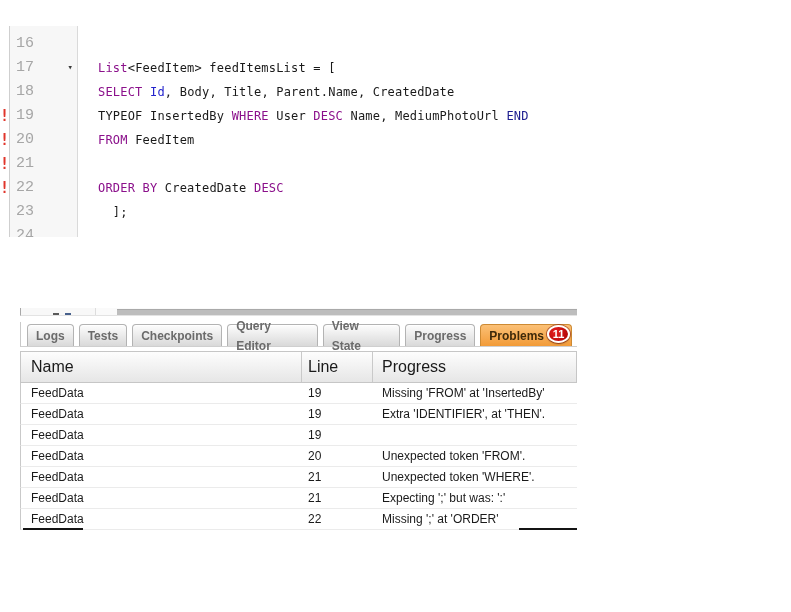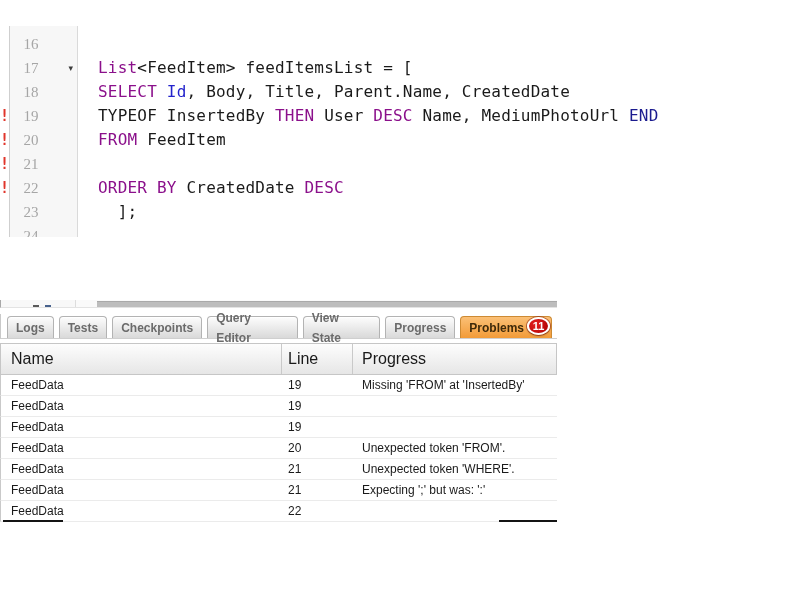--- a/index.html
+++ b/index.html
@@ -18,39 +18,39 @@
     background:#f7f7f7;border-left:1px solid #cfcfcf;border-right:1px solid #dadada;
     box-sizing:border-box;
   }
   .line{position:relative;display:flex;height:24px;line-height:24px;}
   .errcol{
     width:9px;flex:0 0 9px;text-align:center;
     font-family:"DejaVu Sans Mono",monospace;font-size:15px;font-weight:bold;
     color:var(--error_red,#e0352b);
   }
   .gnum{
-    width:69px;flex:0 0 69px;box-sizing:border-box;padding-right:25px;
-    text-align:center;position:relative;
-    font-family:Liberation Serif, serif;font-size:15px;color:#a6a6a6;
+    width:69px;flex:0 0 69px;box-sizing:border-box;padding-right:44px;
+    text-align:right;position:relative;
+    font-family:Liberation Mono, monospace;font-size:15px;color:#a6a6a6;
   }
   .fold{
     position:absolute;right:5px;top:0;font-size:9px;color:#3c3c3c;line-height:24px;
   }
   .codeln{
     margin-left:20px;white-space:pre;
-    font-family:"DejaVu Sans Mono",monospace;font-size:16px;letter-spacing:.2px;
+    font-family:"DejaVu Sans Mono",monospace;font-size:12px;letter-spacing:.2px;
     color:#1a1a1a;
   }
   .tk-k{color:var(--keyword_purple,#8b108b);}
   .tk-b{color:var(--identifier_blue,#2323cc);}
   .tk-n{color:var(--literal_navy,#1b1b8f);}
   .tk-p{color:#1a1a1a;}
 
   
-  .panel{position:absolute;left:0;top:300px;width:557px;}
+  .panel{position:absolute;left:0;top:308px;width:557px;padding-left:20px;}
 
   .hstrip{
     height:8px;position:relative;background:#fafafa;
     border-left:1px solid #a8a8a8;border-bottom:1px solid #e3e3e3;box-sizing:border-box;
   }
   .hstrip .gutterpart{
     position:absolute;left:0;top:0;width:75px;height:100%;
     background:#f8f8f8;border-right:1px solid #ddd;box-sizing:border-box;
   }
   .hstrip .gutterpart::before{
@@ -128,21 +128,21 @@
         <span class="codeln"><span class="tk-k">List</span><span class="tk-p">&lt;FeedItem&gt; feedItemsList = [</span></span>
       </div>
       <div class="line">
         <span class="errcol"></span>
         <span class="gnum">18</span>
         <span class="codeln"><span class="tk-k">SELECT</span><span class="tk-p"> </span><span class="tk-b">Id</span><span class="tk-p">, Body, Title, Parent.Name, CreatedDate</span></span>
       </div>
       <div class="line">
         <span class="errcol">!</span>
         <span class="gnum">19</span>
-        <span class="codeln"><span class="tk-p">TYPEOF InsertedBy </span><span class="tk-k">THEN</span><span class="tk-p"> User </span><span class="tk-k">DESC</span><span class="tk-p"> Name, MediumPhotoUrl </span><span class="tk-n">END</span></span>
+        <span class="codeln"><span class="tk-p">TYPEOF InsertedBy </span><span class="tk-k">WHERE</span><span class="tk-p"> User </span><span class="tk-k">DESC</span><span class="tk-p"> Name, MediumPhotoUrl </span><span class="tk-n">END</span></span>
       </div>
       <div class="line">
         <span class="errcol">!</span>
         <span class="gnum">20</span>
         <span class="codeln"><span class="tk-k">FROM</span><span class="tk-p"> FeedItem</span></span>
       </div>
       <div class="line">
         <span class="errcol">!</span>
         <span class="gnum">21</span>
       </div>
@@ -202,20 +202,21 @@
   </div>
   <div id="tbody" style="position:relative;">
       <div class="row">
         <div class="c1">FeedData</div>
         <div class="c2">19</div>
         <div class="c3">Missing 'FROM' at 'InsertedBy'</div>
       </div>
       <div class="row">
         <div class="c1">FeedData</div>
         <div class="c2">19</div>
+        <div class="c3">Extra 'IDENTIFIER', at 'THEN'.</div>
       </div>
       <div class="row">
         <div class="c1">FeedData</div>
         <div class="c2">19</div>
       </div>
       <div class="row">
         <div class="c1">FeedData</div>
         <div class="c2">20</div>
         <div class="c3">Unexpected token 'FROM'.</div>
       </div>
@@ -225,19 +226,20 @@
         <div class="c3">Unexpected token 'WHERE'.</div>
       </div>
       <div class="row">
         <div class="c1">FeedData</div>
         <div class="c2">21</div>
         <div class="c3">Expecting ';' but was: ':'</div>
       </div>
       <div class="row">
         <div class="c1">FeedData</div>
         <div class="c2">22</div>
+        <div class="c3">Missing ';' at 'ORDER'</div>
       </div>
     </div>
   <div style="position:relative;height:0;">
     <div class="bbar bbar-left" style="top:-2px;"></div>
     <div class="bbar bbar-right" style="top:-2px;"></div>
   </div>
 </div>
 
 </body></html>

